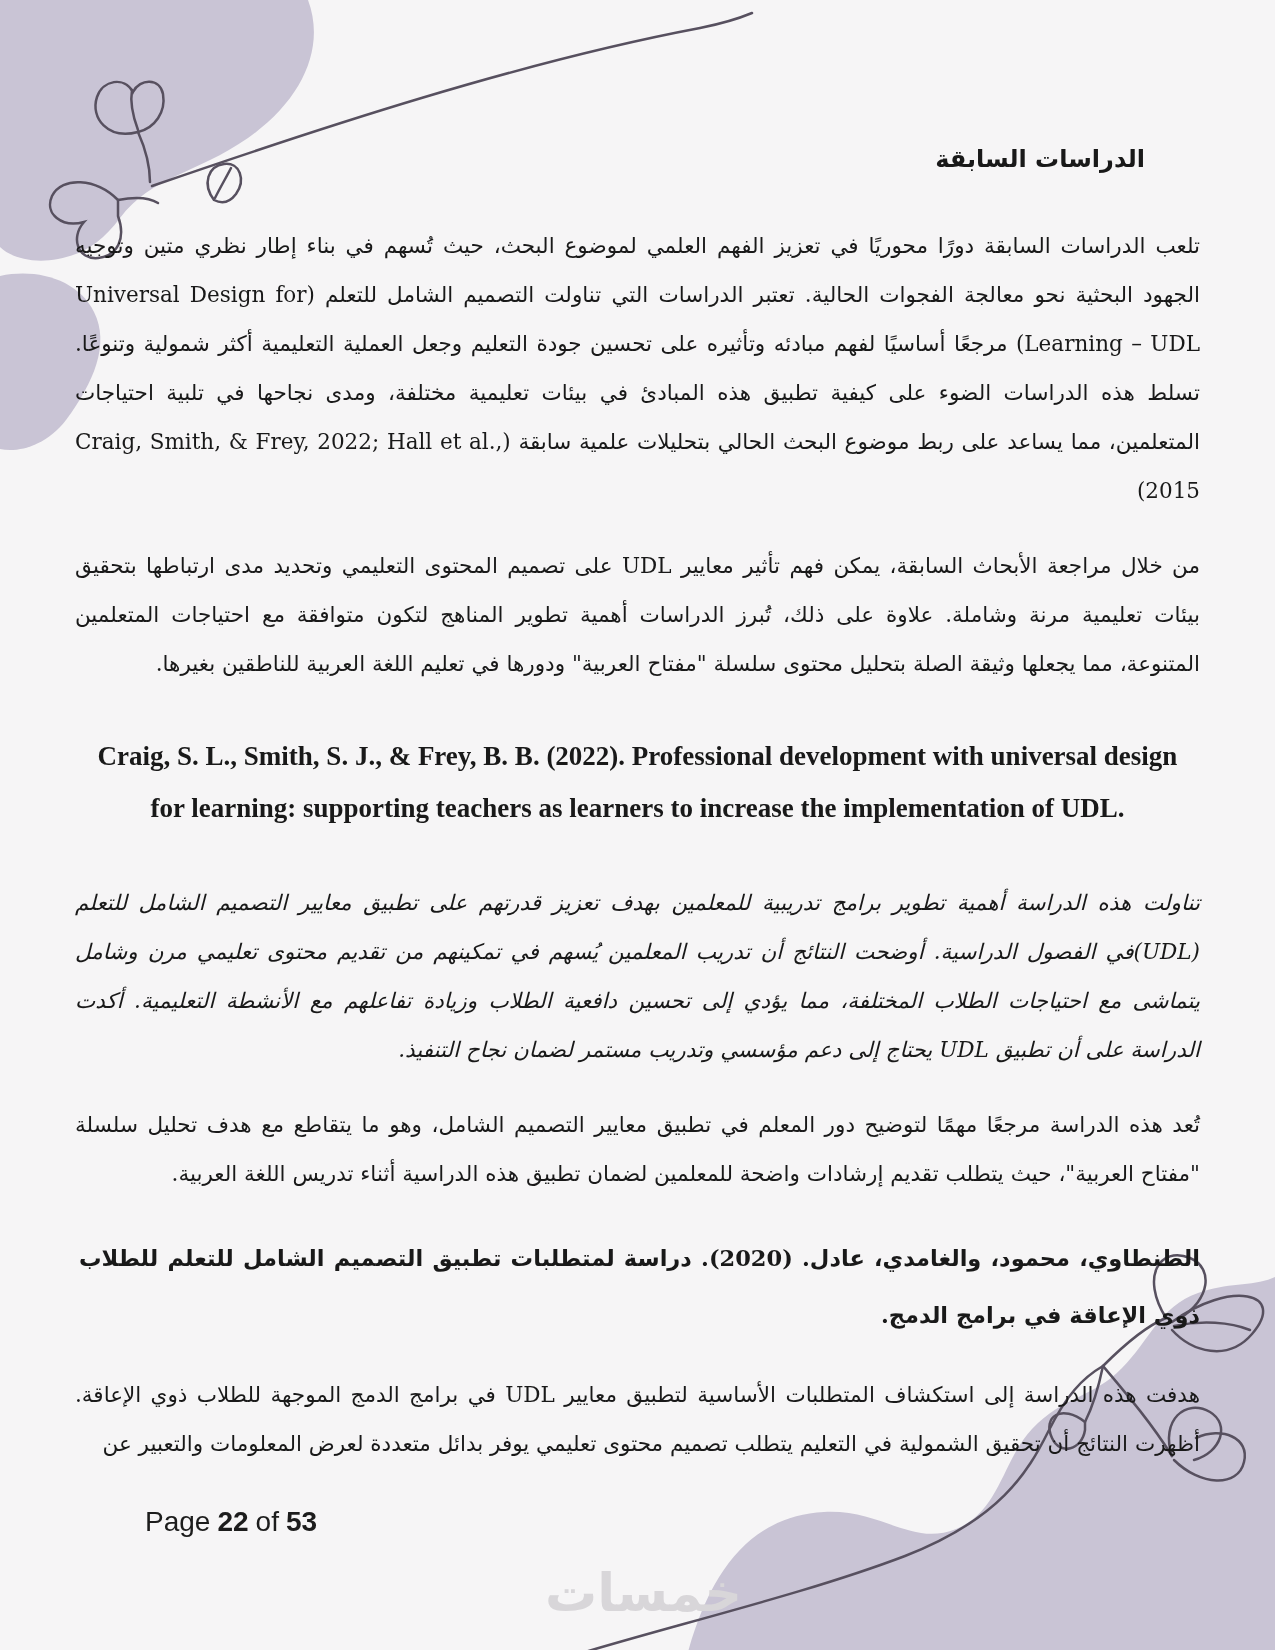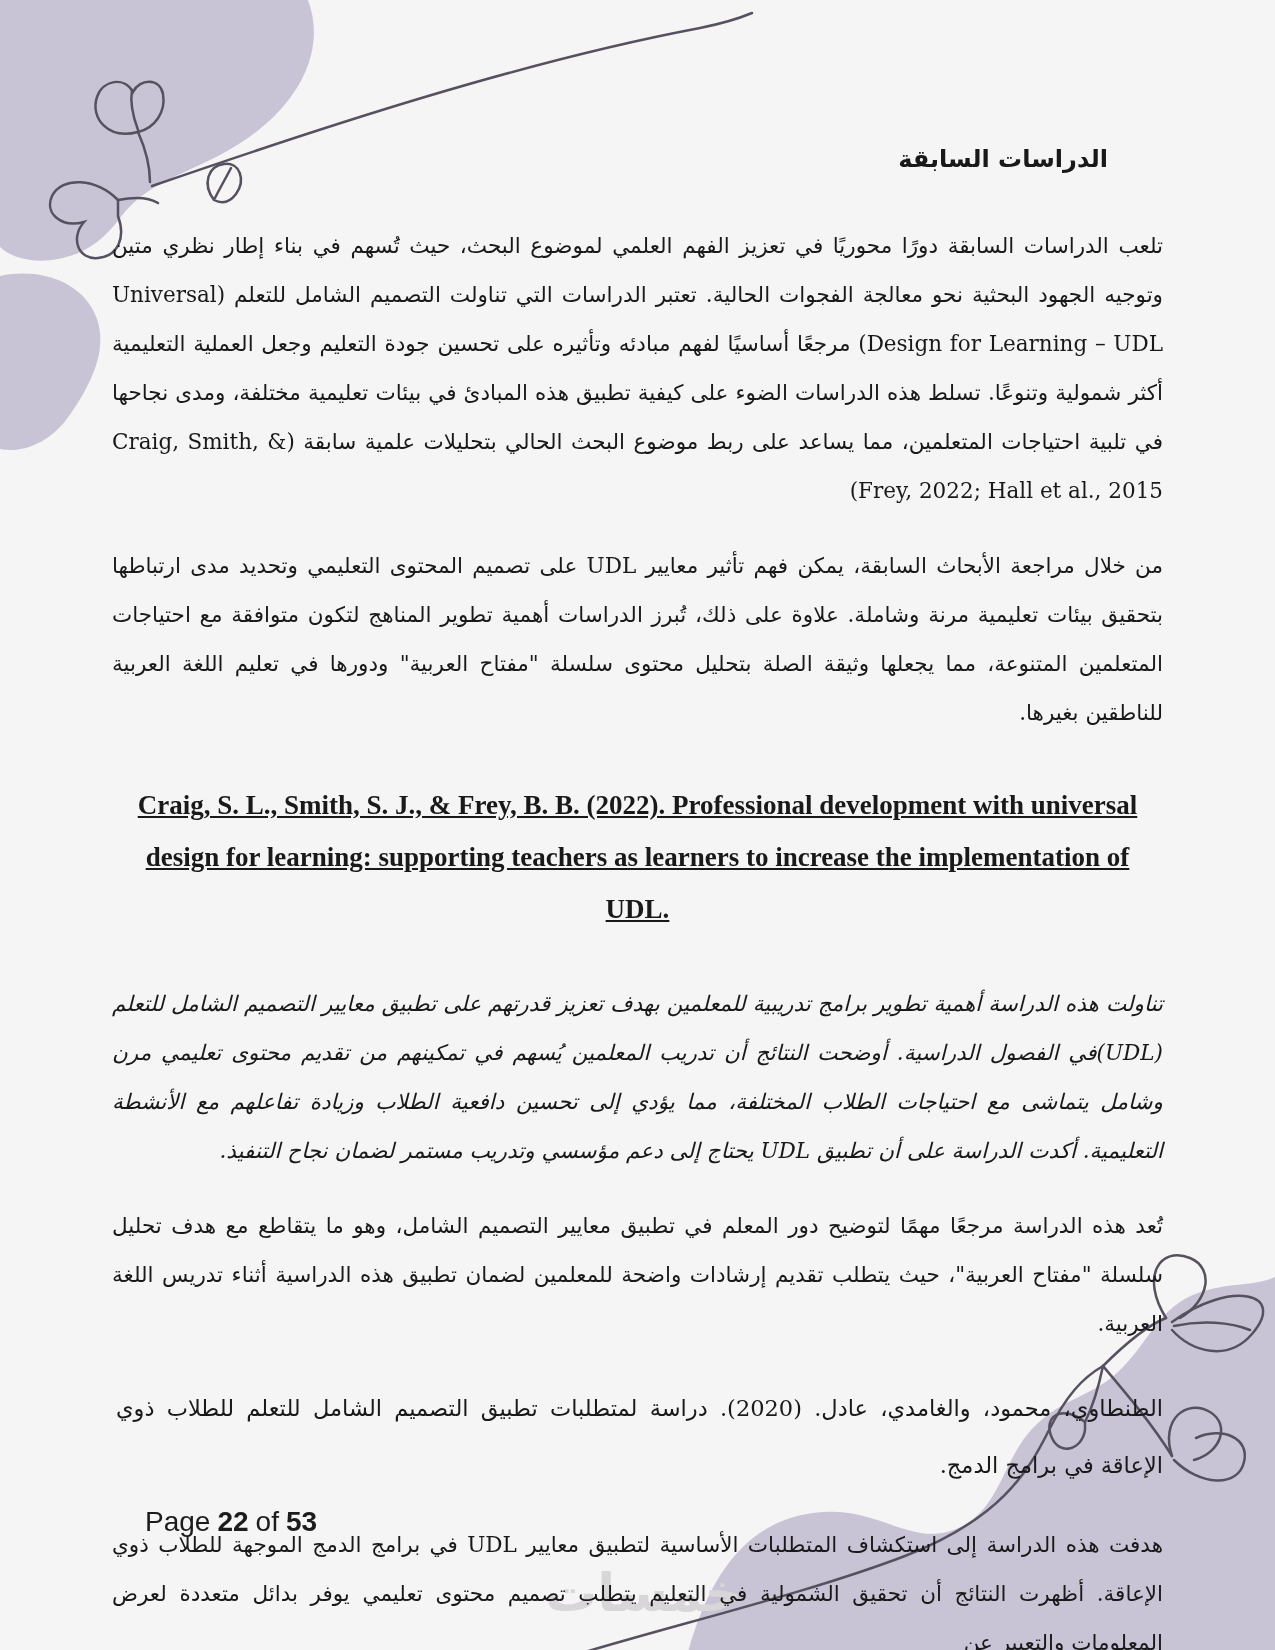--- a/index.html
+++ b/index.html
@@ -7,21 +7,21 @@
     position:relative;
     width:1275px;height:1650px;
     background:#f6f5f6;
     overflow:hidden;
     font-family:"DejaVu Serif","DejaVu Sans",serif;
     color:#191919;
   }
   .deco{position:absolute;inset:0;width:1275px;height:1650px;z-index:0;pointer-events:none;}
   .content{
     position:absolute;inset:0;z-index:2;
-    padding:0 112px;
+    padding:0 75px;
     direction:rtl;
   }
   .doc-title{
     margin:143px 55px 0 0;
     text-align:right;
     font-size:24px;font-weight:700;
     line-height:32px;
   }
   .para{
     margin:26px 0 0 0;
@@ -32,25 +32,24 @@
   }
   .para.first{margin-top:46px;}
   .para.after-ref{margin-top:44px;font-style:italic;}
   .ref-en{
     margin:42px 10px 0 10px;
     direction:ltr;
     text-align:center;
     font-family:"Liberation Serif","DejaVu Serif",serif;
     font-size:27px;font-weight:700;
     line-height:52px;
-    text-decoration:underline;
   }
   .ref-ar{
     margin:32px 0 0 4px;
-    font-size:22.5px;font-weight:400;
+    font-size:22.5px;font-weight:700;
     line-height:57px;
     text-align:justify;
     direction:rtl;
   }
   .footer{
     position:absolute;left:145px;top:1506px;z-index:3;
     font-family:"Liberation Sans","DejaVu Sans",sans-serif;
     font-size:28px;color:#1c1c1c;
     direction:ltr;
   }

